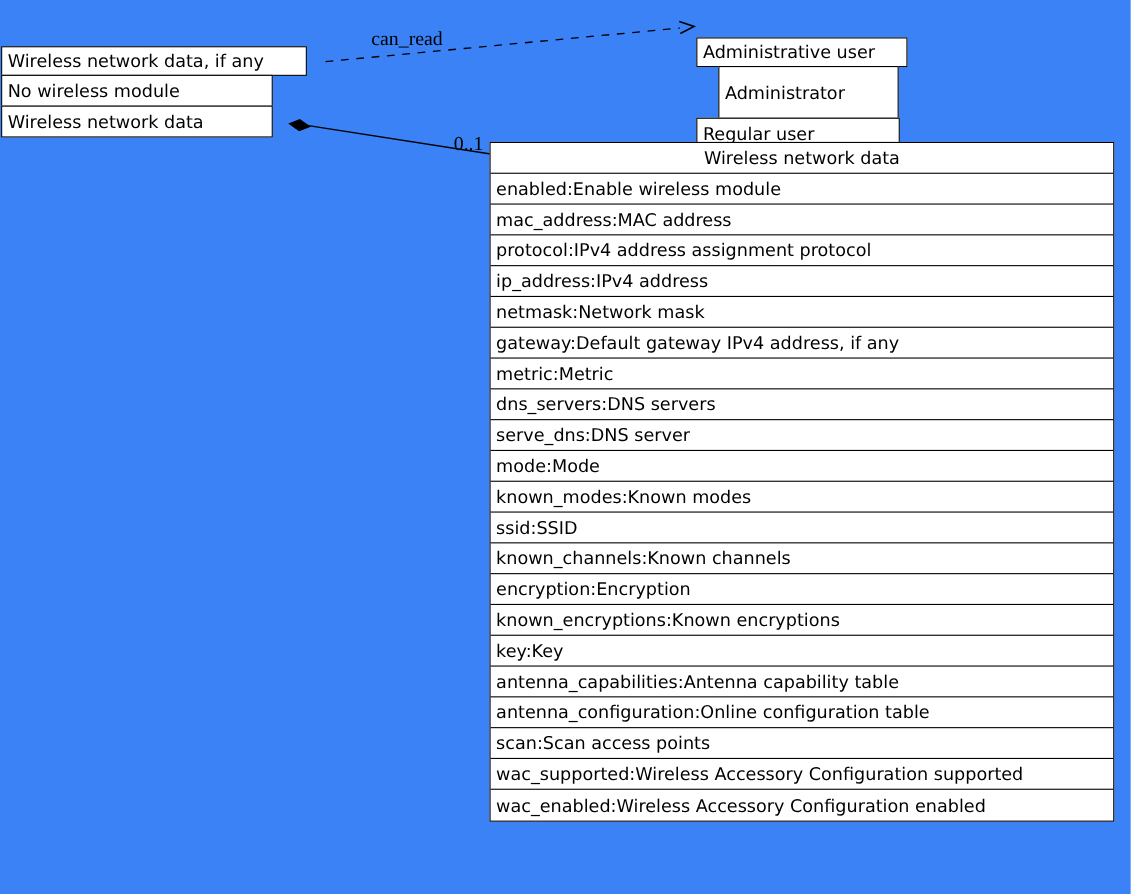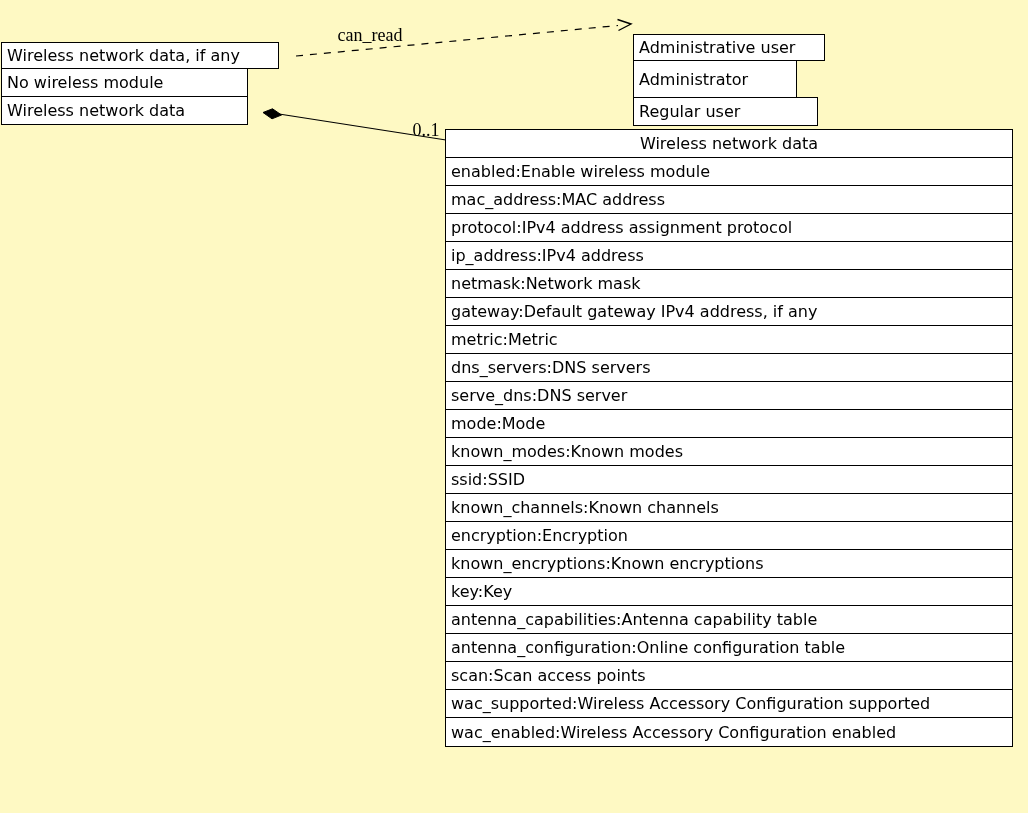--- a/index.html
+++ b/index.html
@@ -1,38 +1,38 @@
 <!DOCTYPE html>
 <html><head>
 <meta charset="utf-8">
 <style>
   html,body{margin:0;padding:0;background:#ffffff;}
   .canvas{
-    position:relative;width:1028px;height:813px;background:#fef9c3;
+    position:relative;width:1028px;height:813px;background:#3b82f6;
     font-family:"DejaVu Sans",sans-serif;color:#000;overflow:hidden;
   }
   .edges{position:absolute;left:0;top:0;width:1028px;height:813px;}
   .edge-label{
     font-family:"Liberation Serif","DejaVu Serif",serif;
     font-size:18px;fill:#000;
   }
   .node{position:absolute;}
   .cell{
     box-sizing:border-box;border:1px solid #000;background:#fff;
     display:flex;align-items:center;padding:0 5px;font-size:16px;
     white-space:nowrap;overflow:hidden;
   }
   .cell + .cell{margin-top:-1px;}
   .node-left{left:1px;top:42px;}
   .node-left .cell:nth-of-type(1){width:278px;height:27px;}
   .node-left .cell:nth-of-type(2){width:247px;height:29px;}
   .node-left .cell:nth-of-type(3){width:247px;height:29px;}
   .node-right{left:633px;top:10px;}
   .node-right .cell:nth-of-type(1){width:192px;height:27px;margin-top:24px;}
-  .node-right .cell:nth-of-type(2){width:164px;height:38px;}
+  .node-right .cell:nth-of-type(2){width:164px;height:48px;margin-left:20px;}
   .node-right .cell:nth-of-type(3){width:185px;height:29px;}
   .main-table{
     position:absolute;left:445px;top:129px;width:568px;
     border:1px solid #000;background:#fff;box-sizing:border-box;
   }
   .table-title{
     height:28px;box-sizing:border-box;border-bottom:1px solid #000;
     display:flex;align-items:center;justify-content:center;
     font-size:16px;white-space:nowrap;
   }

